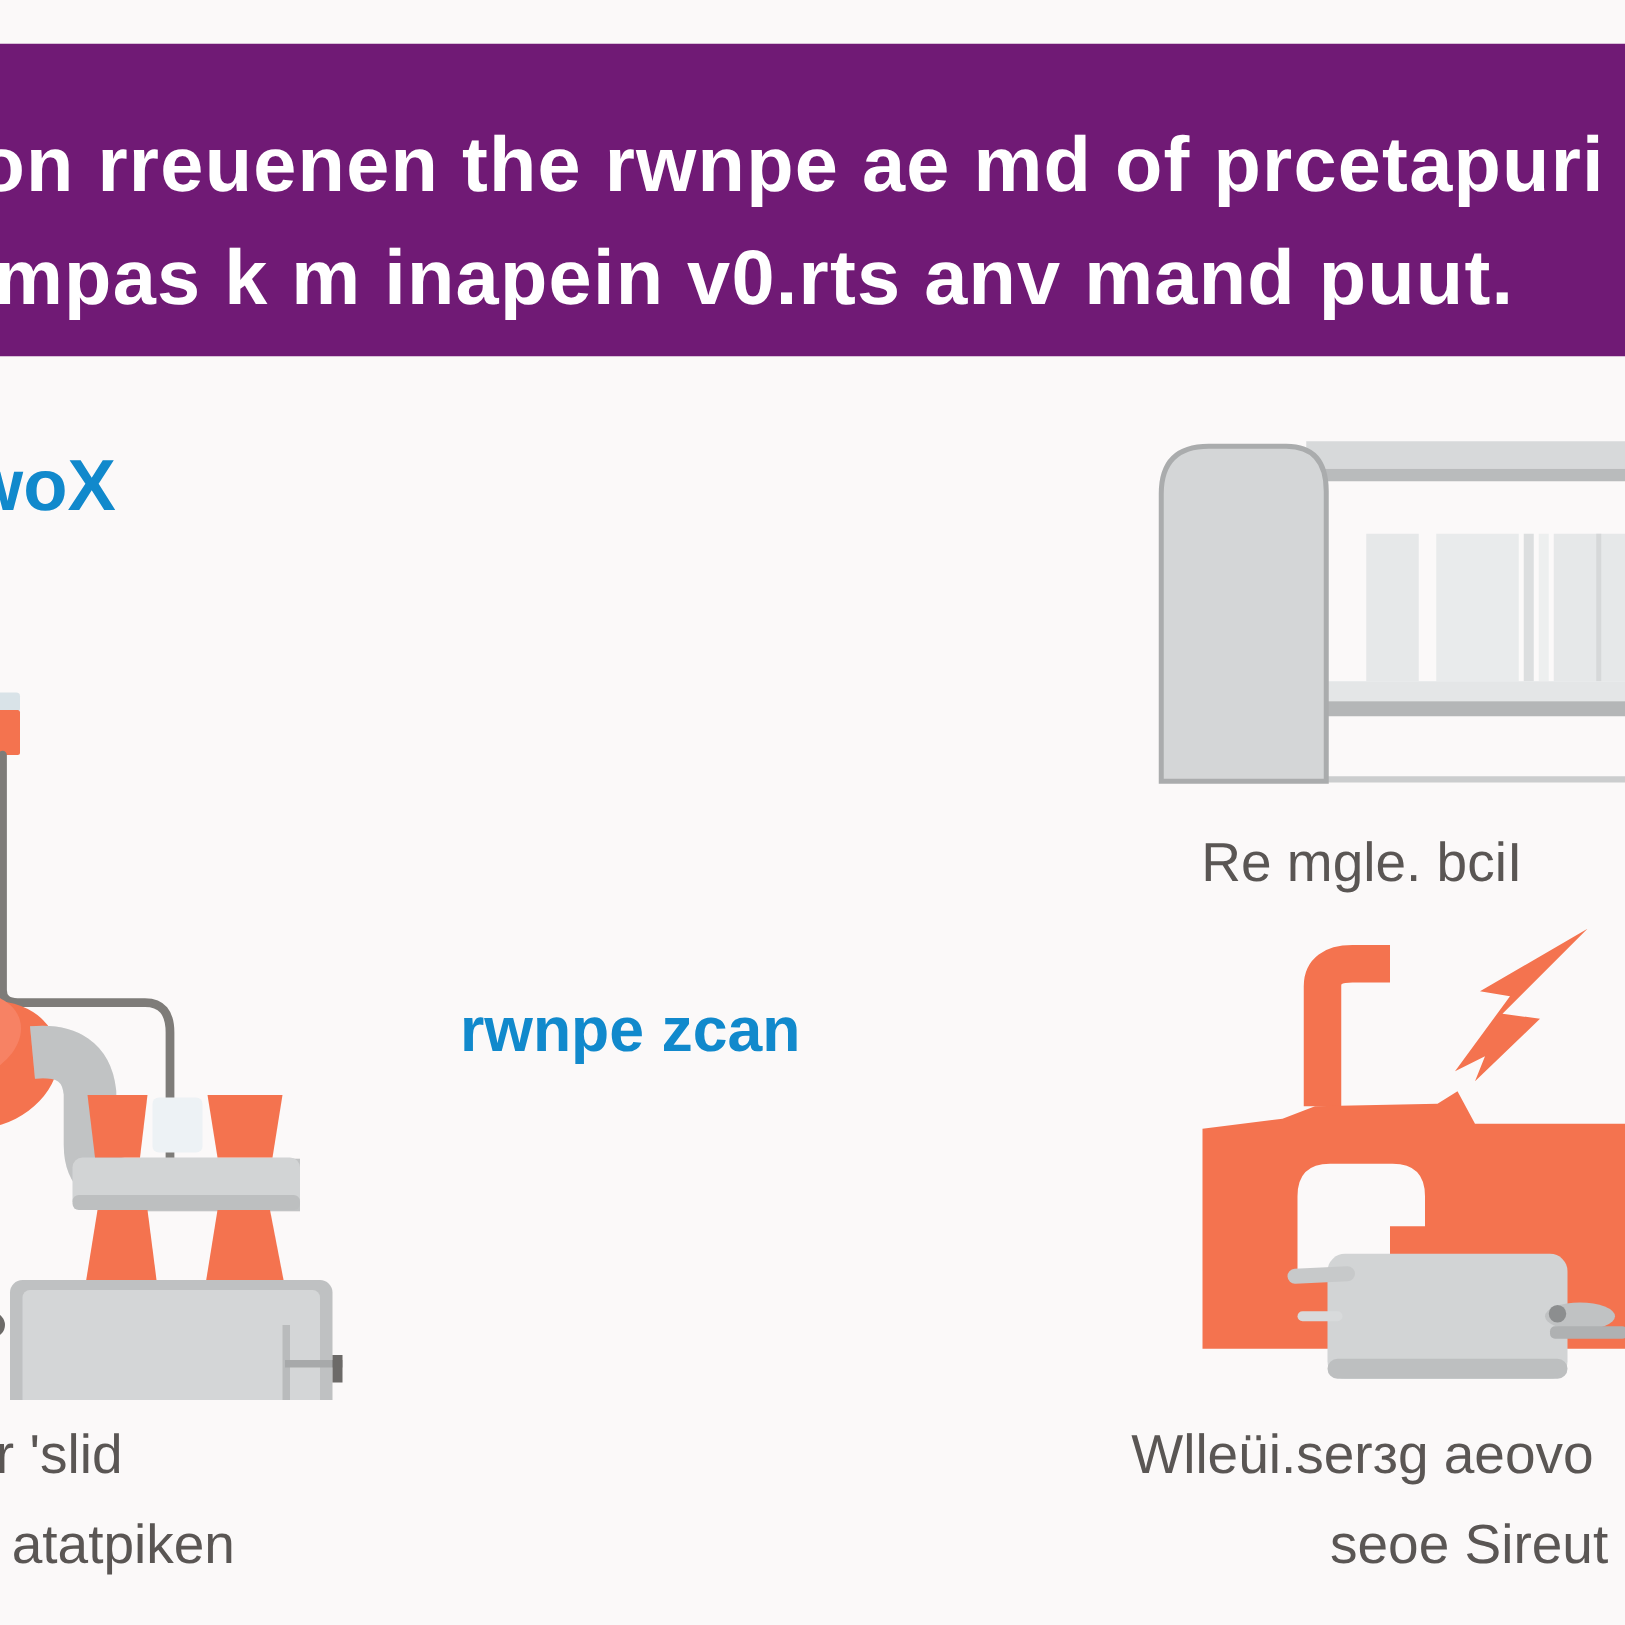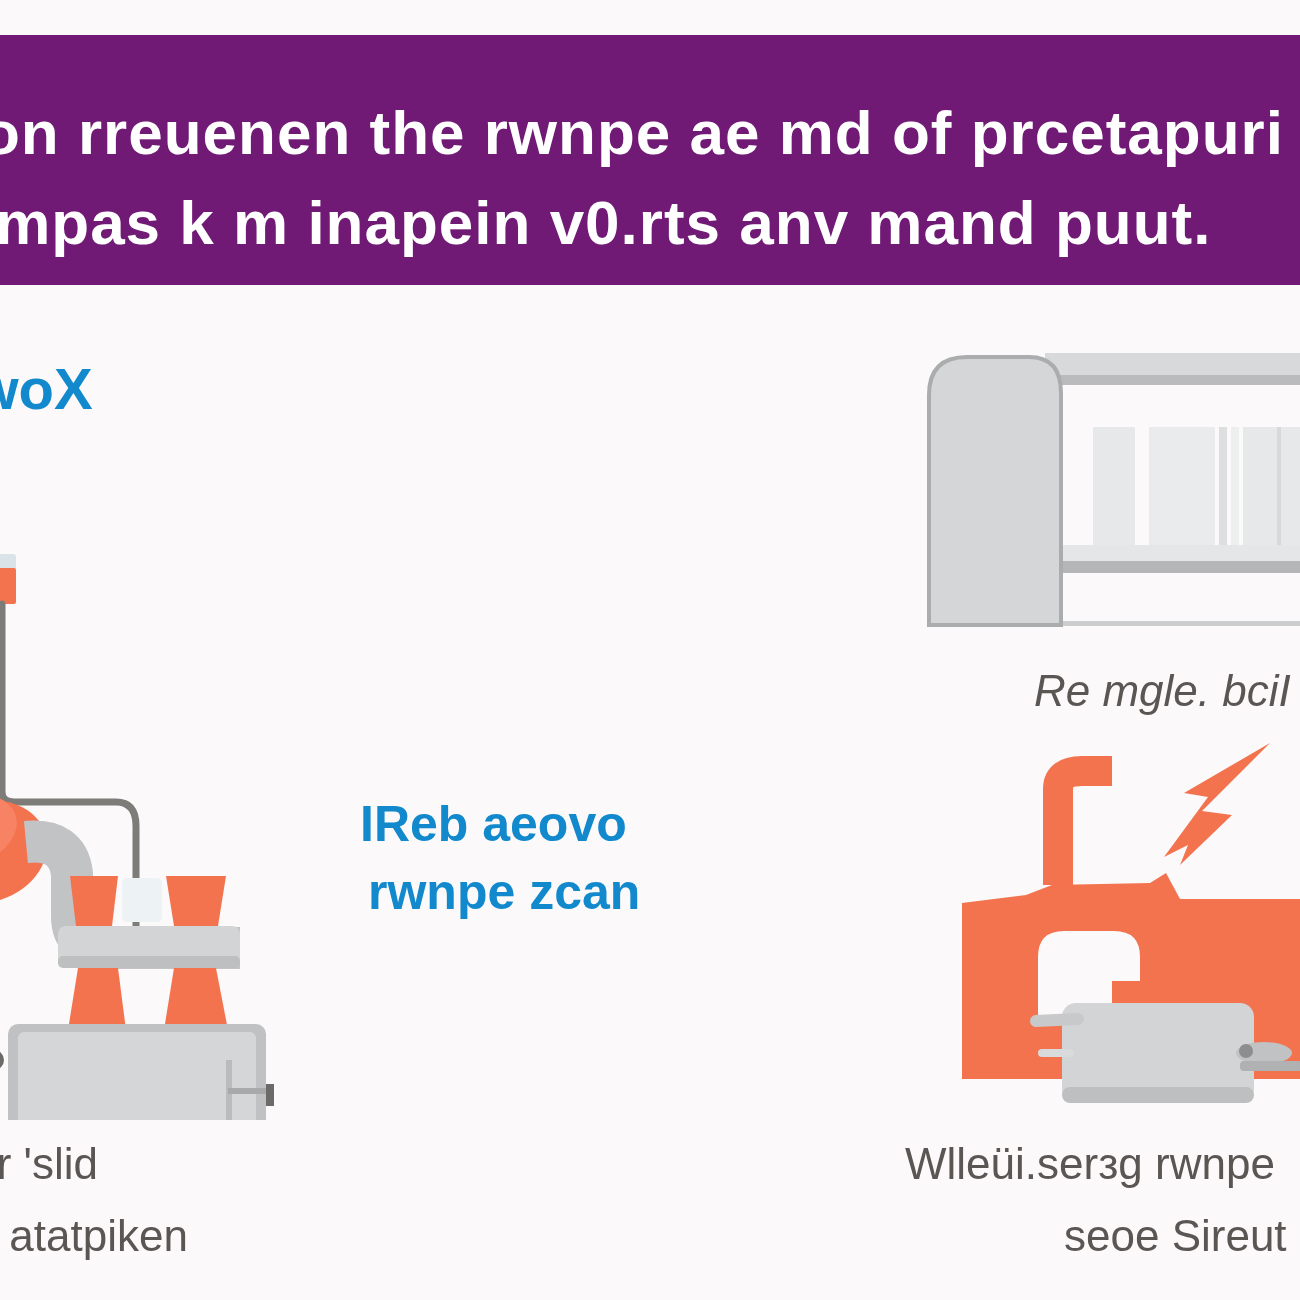--- a/index.html
+++ b/index.html
@@ -49,21 +49,21 @@
   #callout .c2{margin-left:8px;display:block;}
 
   
   .caption{
     position:absolute;
     color:#5A5654;
     font-size:44px;
     line-height:72px;
     white-space:nowrap;
   }
-  #cap-radiator{left:1034px;top:655px;font-style:italic;}
+  #cap-radiator{left:961px;top:655px;}
   #cap-left-l1{left:-40px;top:1128px;}
   #cap-left-l2{left:-42px;top:1200px;}
   #cap-right-l1{left:905px;top:1128px;}
   #cap-right-l2{left:1020px;top:1200px;margin-left:44px;}
 
   
   .ill{position:absolute;}
   #ill-pump{left:-60px;top:530px;width:420px;height:590px;}
   #ill-radiator{left:905px;top:335px;width:400px;height:310px;}
   #ill-heater{left:940px;top:735px;width:370px;height:370px;}
@@ -161,23 +161,22 @@
   <path d="M102 318 L130 318" fill="none" stroke="#D8DADB" stroke-width="8" stroke-linecap="round"></path>
 
   <g>
     <ellipse cx="324" cy="318" rx="28" ry="11" fill="#C0C2C3"></ellipse>
     <rect x="300" y="326" width="62" height="10" rx="4" fill="#AFB1B2"></rect>
     <circle cx="306" cy="316" r="7" fill="#8C8E8F"></circle>
   </g>
 </svg>
 
 <div id="callout">
-  <span class="c1">IReb aeovo</span>
   <span class="c2">rwnpe zcan</span>
 </div>
 
 <div class="caption" id="cap-radiator">Re mgle. bciI</div>
 
 <div class="caption" id="cap-left-l1">tür 'slid</div>
 <div class="caption" id="cap-left-l2">ur atatpiken</div>
 
-<div class="caption" id="cap-right-l1">Wlleüi.serзg rwnpe</div>
+<div class="caption" id="cap-right-l1">Wlleüi.serзg aeovo</div>
 <div class="caption" id="cap-right-l2">seoe Sireut</div>
 
 </body></html>

